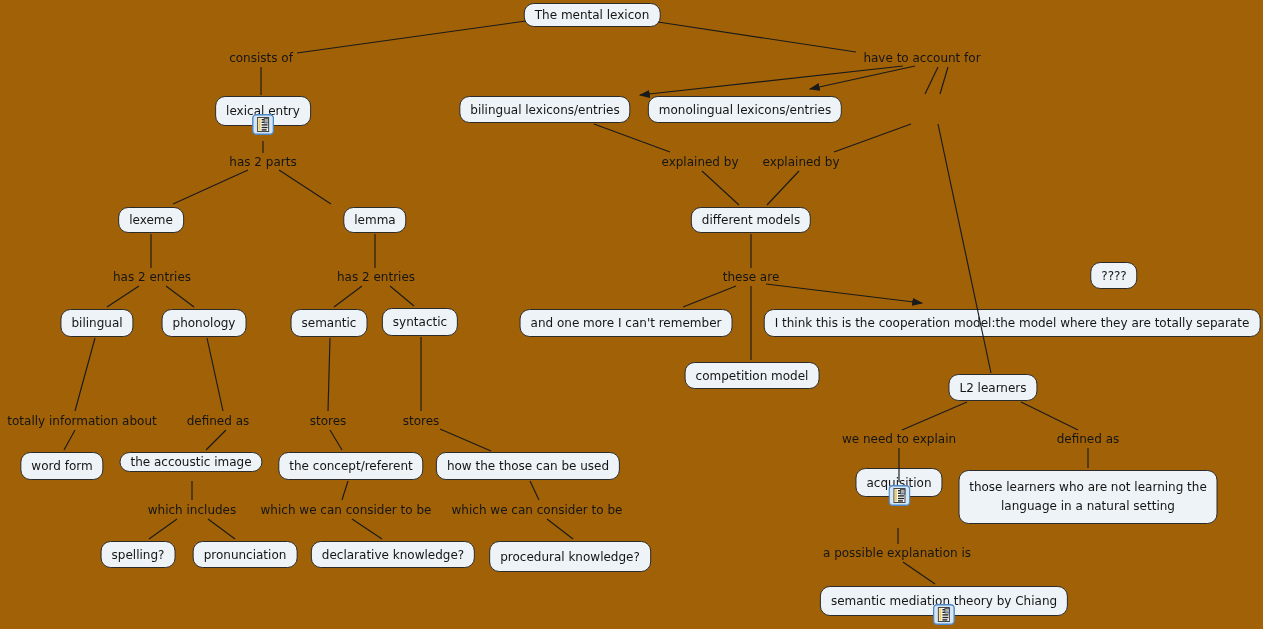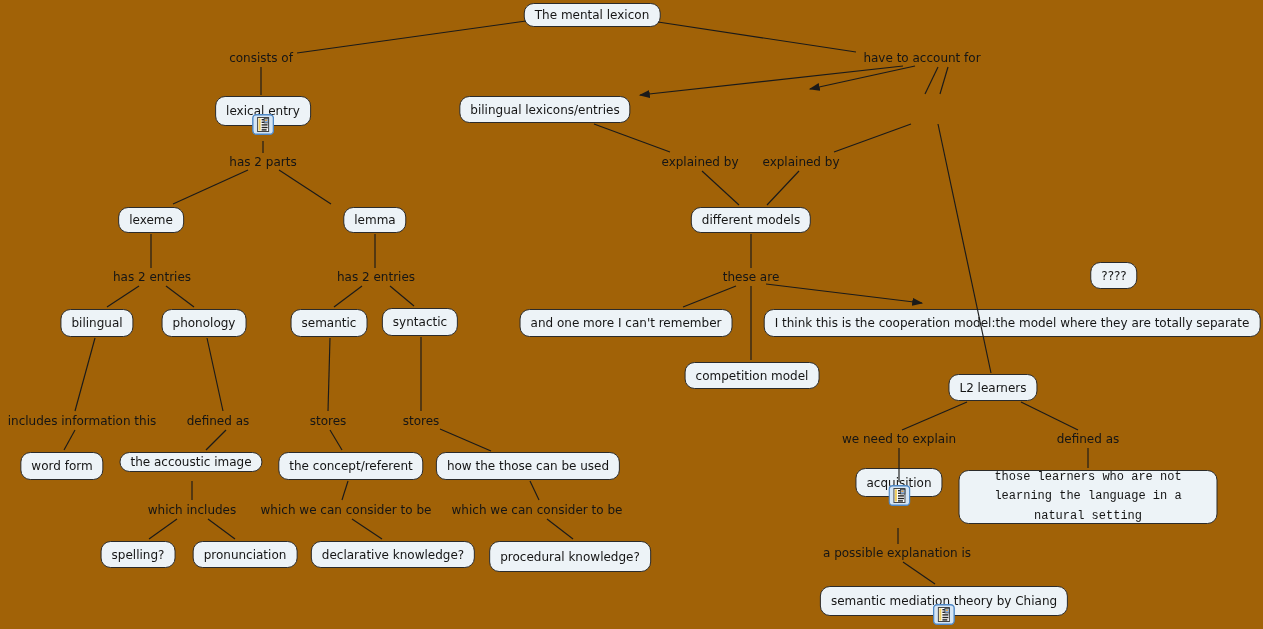--- a/index.html
+++ b/index.html
@@ -165,20 +165,23 @@
     </div>
     <div class="node" style="left: 393px; top: 541px; height: 27px;">
       <span>declarative knowledge?</span>
     </div>
     <div class="node" style="left: 570px; top: 541px; height: 31px;">
       <span>procedural knowledge?</span>
     </div>
     <div class="node" style="left: 545px; top: 96px; height: 27px;">
       <span>bilingual lexicons/entries</span>
     </div>
+    <div class="node" style="left: 745px; top: 96px; height: 27px;">
+      <span>monolingual lexicons/entries</span>
+    </div>
     <div class="node" style="left: 751px; top: 207px; height: 26px;">
       <span>different models</span>
     </div>
     <div class="node" style="left: 626px; top: 309px; height: 28px;">
       <span>and one more I can't remember</span>
     </div>
     <div class="node" style="left: 1012px; top: 309px; height: 28px;">
       <span>I think this is the cooperation model:the model where they are totally separate</span>
     </div>
     <div class="node" style="left: 752px; top: 362px; height: 27px;">
@@ -198,21 +201,21 @@
           <rect x="6.5" y="4.5" width="2" height="12" fill="#f0d062"></rect>
           <rect x="9.5" y="5" width="6" height="1.4" fill="#222"></rect>
           <rect x="9.5" y="7.6" width="3" height="1.4" fill="#222"></rect>
           <rect x="9.5" y="10.2" width="6" height="1.4" fill="#222"></rect>
           <rect x="9.5" y="12.8" width="6" height="1.4" fill="#222"></rect>
           <rect x="9.5" y="15.2" width="5" height="1.4" fill="#222"></rect>
           <rect x="12" y="4.5" width="4.5" height="4.5" fill="#8fb0d8" stroke="#333" stroke-width="0.7"></rect>
           <rect x="13" y="5.5" width="2" height="1.5" fill="#e8a23f"></rect>
         </svg></span>
     </div>
-    <div class="node multiline" style="left: 1088px; top: 470px; height: 54px; width: 259px; font-family: Liberation Mono, monospace;">
+    <div class="node multiline" style="left: 1088px; top: 470px; height: 54px; width: 259px;">
       <span>those learners who are not learning the language in a natural setting</span>
     </div>
     <div class="node" style="left: 944px; top: 586px; height: 30px;">
       <span>semantic mediation theory by Chiang</span>
       <span class="res-icon"><svg width="22" height="21" viewBox="0 0 22 21">
           <rect x="0.7" y="0.7" width="20.6" height="19.6" rx="3.5" fill="#d4e5f5" stroke="#4f88c6" stroke-width="1.4"></rect>
           <rect x="5.5" y="3.5" width="11" height="14" fill="#ffffff" stroke="#444" stroke-width="1"></rect>
           <rect x="6.5" y="4.5" width="2" height="12" fill="#f0d062"></rect>
           <rect x="9.5" y="5" width="6" height="1.4" fill="#222"></rect>
           <rect x="9.5" y="7.6" width="3" height="1.4" fill="#222"></rect>
@@ -224,21 +227,21 @@
         </svg></span>
     </div>
     <div class="phrase" style="left: 261px; top: 58px;">consists of</div>
     <div class="phrase" style="left: 922px; top: 58px;">have to account for</div>
     <div class="phrase" style="left: 263px; top: 162px;">has 2 parts</div>
     <div class="phrase" style="left: 152px; top: 277px;">has 2 entries</div>
     <div class="phrase" style="left: 376px; top: 277px;">has 2 entries</div>
     <div class="phrase" style="left: 700px; top: 162px;">explained by</div>
     <div class="phrase" style="left: 801px; top: 162px;">explained by</div>
     <div class="phrase" style="left: 751px; top: 277px;">these are</div>
-    <div class="phrase" style="left: 82px; top: 421px;">includes information this</div>
+    <div class="phrase" style="left: 82px; top: 421px;">totally information about</div>
     <div class="phrase" style="left: 218px; top: 421px;">defined as</div>
     <div class="phrase" style="left: 328px; top: 421px;">stores</div>
     <div class="phrase" style="left: 421px; top: 421px;">stores</div>
     <div class="phrase" style="left: 192px; top: 510px;">which includes</div>
     <div class="phrase" style="left: 346px; top: 510px;">which we can consider to be</div>
     <div class="phrase" style="left: 537px; top: 510px;">which we can consider to be</div>
     <div class="phrase" style="left: 899px; top: 439px;">we need to explain</div>
     <div class="phrase" style="left: 1088px; top: 439px;">defined as</div>
     <div class="phrase" style="left: 897px; top: 553px;">a possible explanation is</div>
   </div>

